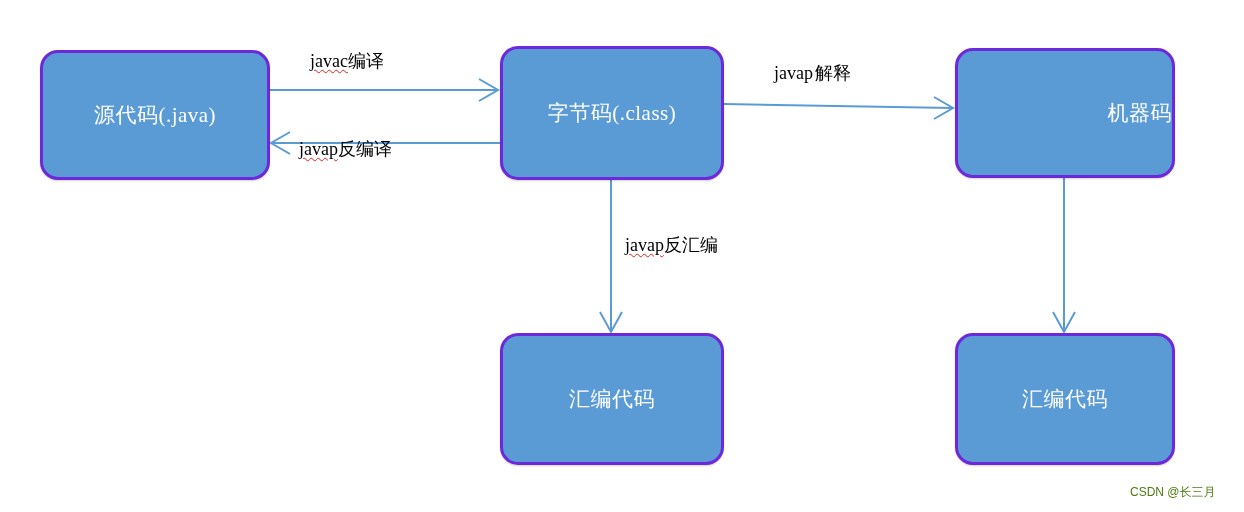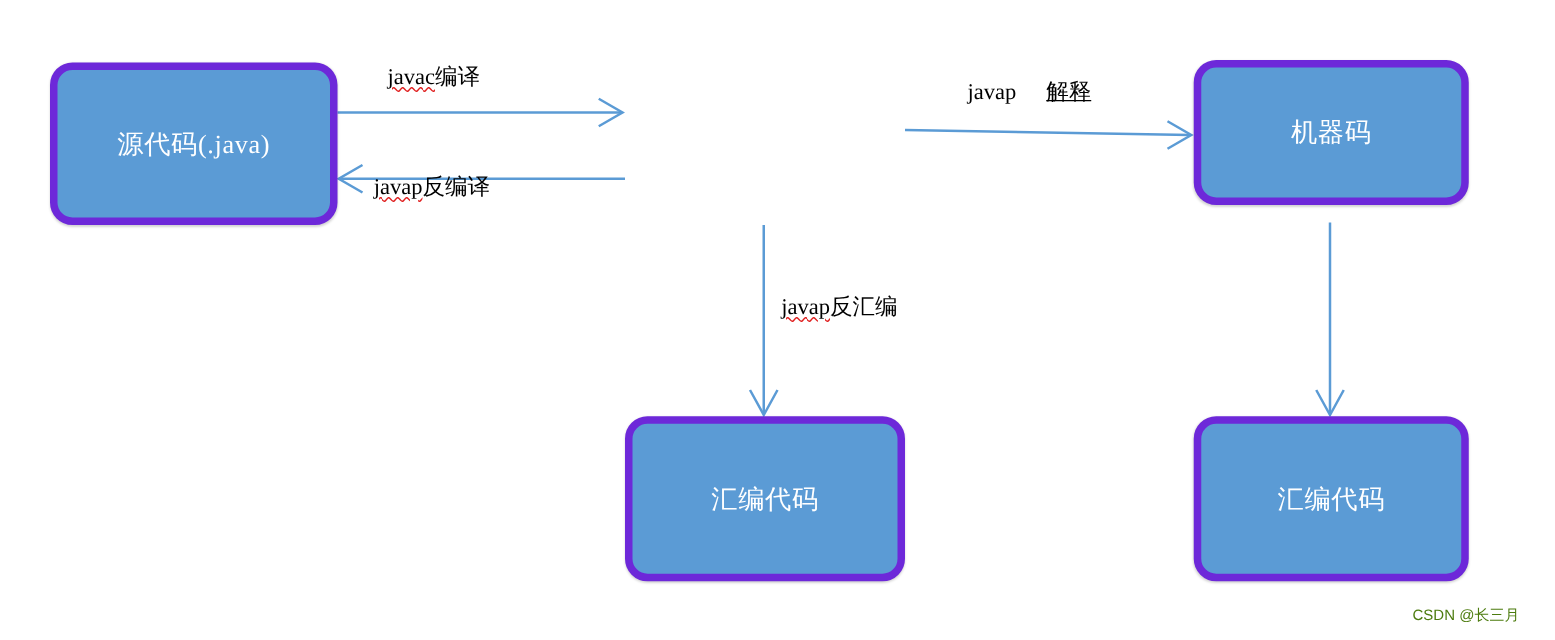--- a/index.html
+++ b/index.html
@@ -19,21 +19,21 @@
     position: absolute;
     left: 0;
     top: 0;
     width: 1244px;
     height: 512px;
   }
   .node-box {
     position: absolute;
     box-sizing: border-box;
     background: #5B9BD5;
-    border: 6px solid #6d28d9;
+    border: 3px solid #6d28d9;
     border-radius: 18px;
     display: flex;
     align-items: center;
     justify-content: center;
     box-shadow: 0 1px 2px rgba(0,0,0,0.18);
   }
   .node-label {
     color: #ffffff;
     font-size: 21px;
     font-family: "Liberation Serif", "DejaVu Serif", serif;
@@ -92,43 +92,46 @@
     <g>
       <line x1="1064" y1="178" x2="1064" y2="331" stroke="#5B9BD5" stroke-width="2"></line>
       <polyline points="1053,312 1064,332 1075,312" fill="none" stroke="#5B9BD5" stroke-width="2"></polyline>
     </g>
   </svg>
 
   <div class="node-box" style="left:40px; top:50px; width:230px; height:130px;">
     <span class="node-label">源代码(.java)</span>
   </div>
 
+  <div class="node-box" style="left:500px; top:46px; width:224px; height:134px;">
+    <span class="node-label">字节码(.class)</span>
+  </div>
 
-  <div class="node-box" style="left:955px; top:48px; width:220px; height:116px;">
+  <div class="node-box" style="left:955px; top:48px; width:220px; height:130px;justify-content:flex-end;">
     <span class="node-label">机器码</span>
   </div>
 
   <div class="node-box" style="left:500px; top:333px; width:224px; height:132px;">
     <span class="node-label">汇编代码</span>
   </div>
 
   <div class="node-box" style="left:955px; top:333px; width:220px; height:132px;">
     <span class="node-label">汇编代码</span>
   </div>
 
   <div class="edge-label" style="left:310px; top:52px;">
     <span class="misspelled">javac</span><span>编译</span>
   </div>
 
   <div class="edge-label" style="left:299px; top:140px;">
     <span class="misspelled">javap</span><span>反编译</span>
   </div>
 
   <div class="edge-label" style="left:774px; top:64px;">
-    <span>javap</span><span style="margin-left:24px;text-decoration:underline;">解释</span>
+    <span>javap</span><span style="margin-left:2px;">解释</span>
   </div>
 
   <div class="edge-label" style="left:625px; top:236px;">
     <span class="misspelled">javap</span><span>反汇编</span>
   </div>
 
   <div class="watermark" style="left:1130px; top:484px;">CSDN @长三月</div>
 
 </div>
 

